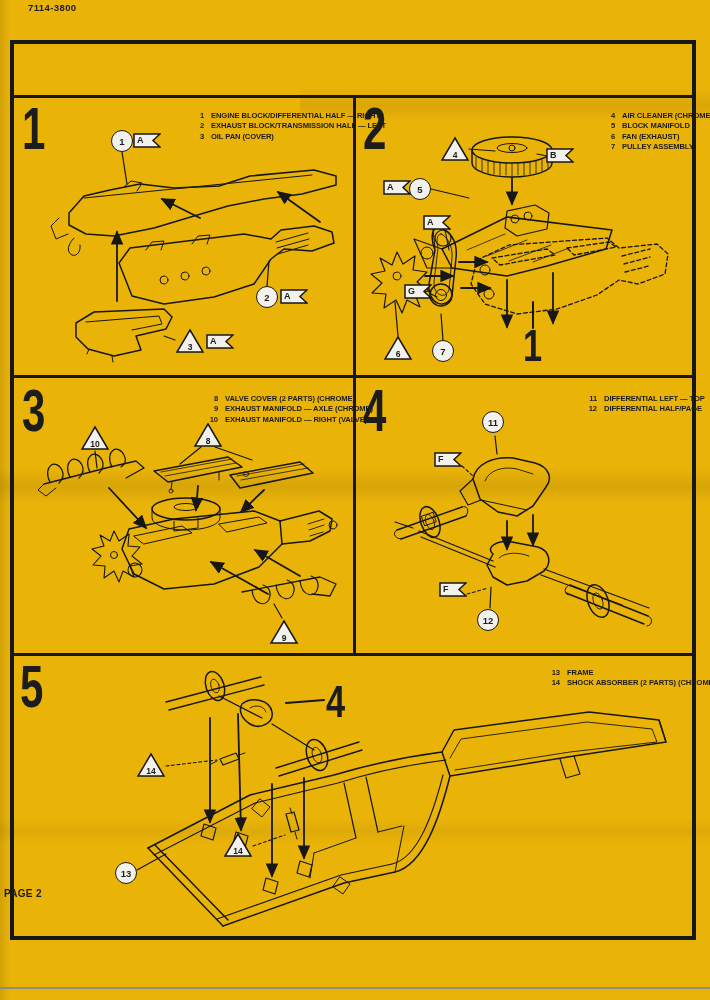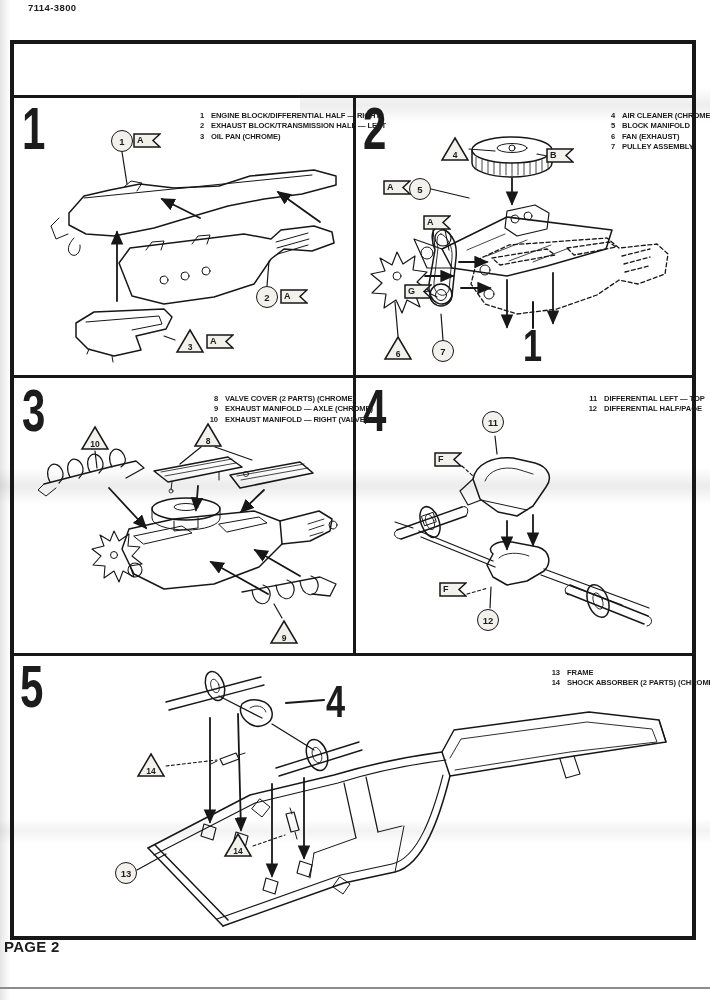--- a/index.html
+++ b/index.html
@@ -2,30 +2,30 @@
 <html><head>
 <meta charset="utf-8">
 <style>
   html,body{margin:0;padding:0;}
   body{
     width:710px;height:1000px;position:relative;overflow:hidden;
     background:#e9e6e0;
     font-family:"Liberation Sans", sans-serif;
     color:#1c1c1c;
   }
-  .page{position:absolute;inset:0;background:#ffffff;}
+  .page{position:absolute;inset:0;background:#eab308;}
   
   .band{position:absolute;pointer-events:none;}
   .band1{left:300px;right:0;top:88px;height:34px;background:linear-gradient(rgba(0,0,0,0),rgba(0,0,0,0.07),rgba(0,0,0,0));}
   .band2{left:0;right:0;top:468px;height:36px;background:linear-gradient(rgba(0,0,0,0),rgba(0,0,0,0.08),rgba(0,0,0,0));}
   .band3{left:0;right:0;top:818px;height:26px;background:linear-gradient(rgba(0,0,0,0),rgba(0,0,0,0.05),rgba(0,0,0,0));}
   .band4{left:0;width:10px;top:0;bottom:0;background:linear-gradient(90deg,rgba(0,0,0,0.10),rgba(0,0,0,0));}
 
   .doc-code{position:absolute;left:28px;top:2px;font-size:9.5px;font-weight:bold;letter-spacing:0.4px;}
-  .page-label{position:absolute;left:4px;top:938px;font-size:15px;font-weight:bold;letter-spacing:0.3px;}
+  .page-label{position:absolute;left:4px;top:888px;font-size:10px;font-weight:bold;letter-spacing:0.3px;}
   .bottom-edge{position:absolute;left:0;right:0;top:987px;height:2px;background:#8f8c85;}
 
   .frame{position:absolute;left:10px;top:40px;width:678px;height:892px;border:4px solid #171717;}
   .hline,.vline{position:absolute;background:#171717;}
 
   .panel{position:absolute;}
   .stepnum{
     position:absolute;font-weight:bold;font-size:60px;line-height:0.82;
     transform:scaleX(0.70);transform-origin:left top;letter-spacing:-3px;
   }
@@ -76,21 +76,21 @@
       <div class="part-row">
           <span class="pn">1</span>
           <span>ENGINE BLOCK/DIFFERENTIAL HALF — RIGHT</span>
         </div>
       <div class="part-row">
           <span class="pn">2</span>
           <span>EXHAUST BLOCK/TRANSMISSION HALF — LEFT</span>
         </div>
       <div class="part-row">
           <span class="pn">3</span>
-          <span>OIL PAN (CHROME)</span>
+          <span>OIL PAN (COVER)</span>
         </div>
     </div>
     <svg class="art" width="339" height="276" viewBox="0 0 339 276">
       <defs>
           <marker id="ah1" markerWidth="9" markerHeight="8" refX="7" refY="3.5" orient="auto">
             <path d="M0,0L8,3.5L0,7z" fill="#171717"></path>
           </marker>
         </defs>
       <g stroke="#171717" fill="none" stroke-width="1.5" stroke-linejoin="round" stroke-linecap="round">
 

